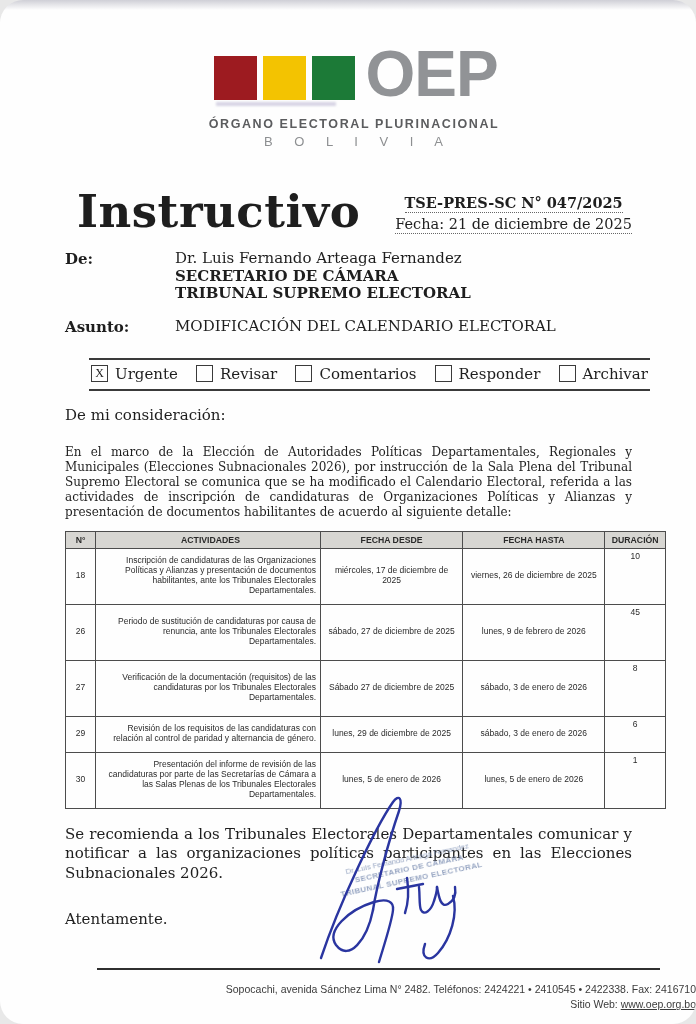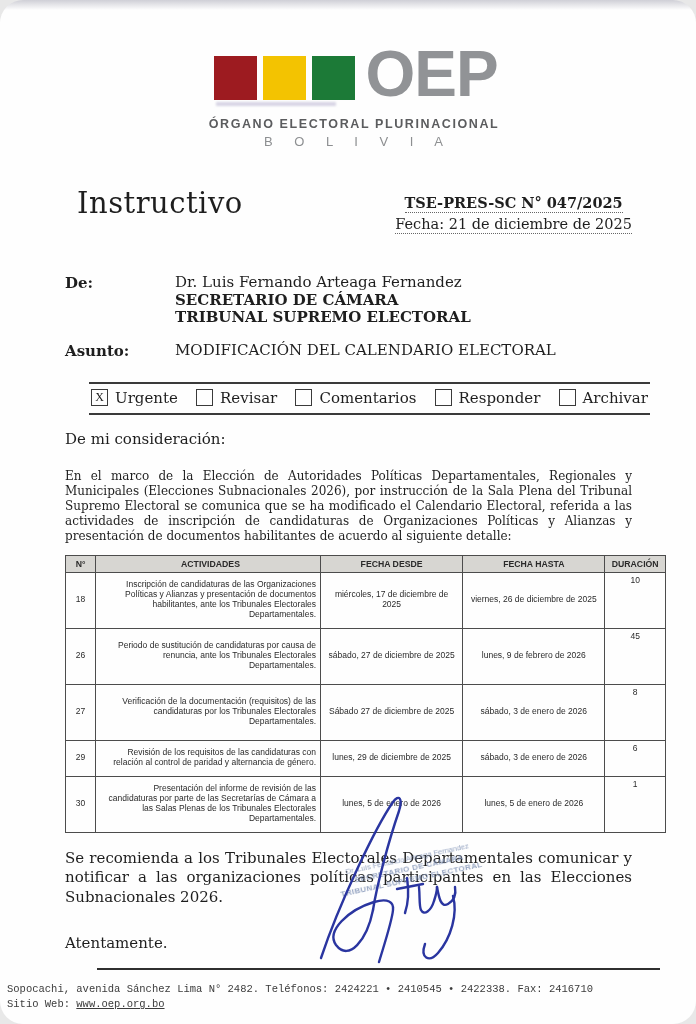--- a/index.html
+++ b/index.html
@@ -51,36 +51,36 @@
     color: #8d8f91;
     position: relative; left: 10px;
   }
   
   .content { padding: 0 64px 0 65px; }
   .title-row {
     margin-top: 40px;
     display: flex; justify-content: space-between; align-items: flex-start;
   }
   .doc-title {
-    font-size: 29px; font-weight: normal; letter-spacing: 0.5px;
+    font-size: 45px; font-weight: bold; letter-spacing: 0.5px;
     line-height: 1; padding-left: 12px;
   }
   .ref-block { text-align: center; padding-top: 4px; }
   .ref-number {
     font-size: 14.5px; font-weight: bold;
     border-bottom: 1.5px dotted #666; padding-bottom: 1px;
     display: inline-block;
   }
   .ref-date {
     font-size: 14.5px; margin-top: 3px;
     border-bottom: 1.5px dotted #666; padding-bottom: 1px;
     display: inline-block;
   }
   
-  .meta { margin-top: 40px; font-size: 15px; }
+  .meta { margin-top: 16px; font-size: 15px; }
   .meta-row { display: flex; margin-bottom: 15px; }
   .meta-label { width: 110px; font-weight: bold; flex-shrink: 0; }
   .meta-value { line-height: 1.18; }
   .meta-value .bold { font-weight: bold; }
   
   .checkbox-band {
     margin: 22px 0 0 24px; margin-right: -18px;
     border-top: 2px solid #3a3a3a; border-bottom: 2px solid #3a3a3a;
     padding: 5px 2px 6px 2px;
     display: flex; align-items: center; justify-content: space-between;
@@ -135,22 +135,22 @@
     color: #7e90b4; opacity: 0.8; filter: blur(0.4px);
     text-align: center; line-height: 1.35;
   }
   .stamp-line1 { font-size: 7.5px; }
   .stamp-line2 { font-size: 8px; font-weight: bold; letter-spacing: 0.4px; }
   .stamp-line3 { font-size: 8px; font-weight: bold; letter-spacing: 0.4px; }
   .signature-svg { position: absolute; left: 0; top: 0; }
   
   .footer {
     position: absolute; left: 7px; right: 0; bottom: 14px;
-    font-family: Liberation Mono, monospace;
-    text-align: left; color: #3b3b3b;
+    font-family: Liberation Sans, sans-serif;
+    text-align: right; color: #3b3b3b;
   }
   .footer-rule {
     margin: 0 36px 0 90px; border-top: 2px solid #2f2f2f; height: 0;
   }
   .footer-address { margin-top: 13px; font-size: 10.5px; }
   .footer-web { margin-top: 3px; font-size: 10.5px; }
   .footer-link { text-decoration: underline; color: #3b3b3b; }
 </style>
 </head>
 <body>

